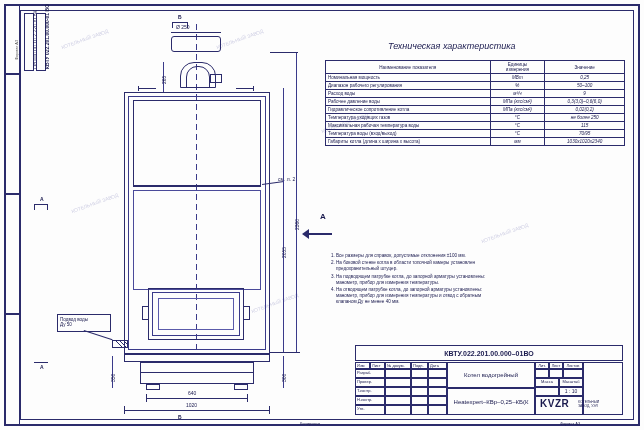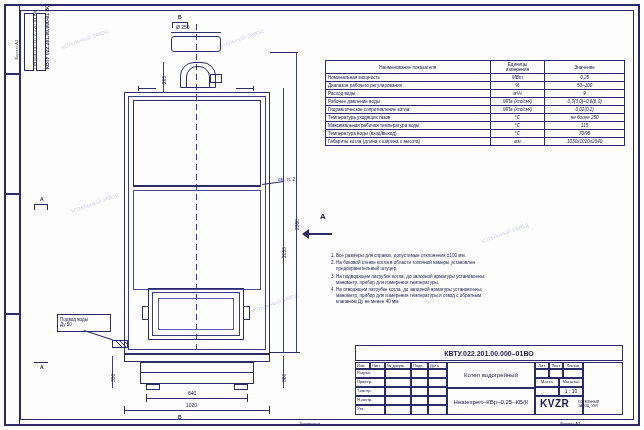--- a/index.html
+++ b/index.html
@@ -137,20 +137,21 @@
   <div class="dim" style="left:146px;top:398px;width:102px;"></div>
   <div class="ln" style="left:146px;top:394px;width:1px;height:8px;"></div>
   <div class="ln" style="left:247px;top:394px;width:1px;height:8px;"></div>
   <div class="lbl" style="left:188px;top:390px;">640</div>
 
   <div class="dim" style="left:124px;top:410px;width:146px;"></div>
   <div class="ln" style="left:124px;top:406px;width:1px;height:8px;"></div>
   <div class="ln" style="left:269px;top:406px;width:1px;height:8px;"></div>
   <div class="lbl" style="left:186px;top:402px;">1020</div>
 
+  <div class="tc-title">Техническая характеристика</div>
 
   <table class="tc-table">
     <thead>
       <tr>
         <th style="width:170px;text-align:center;">Наименование показателя</th>
         <th style="width:52px;text-align:center;white-space:pre-line;">Единицы
 измерения</th>
         <th style="width:78px;text-align:center;">Значение</th>
       </tr>
     </thead>

